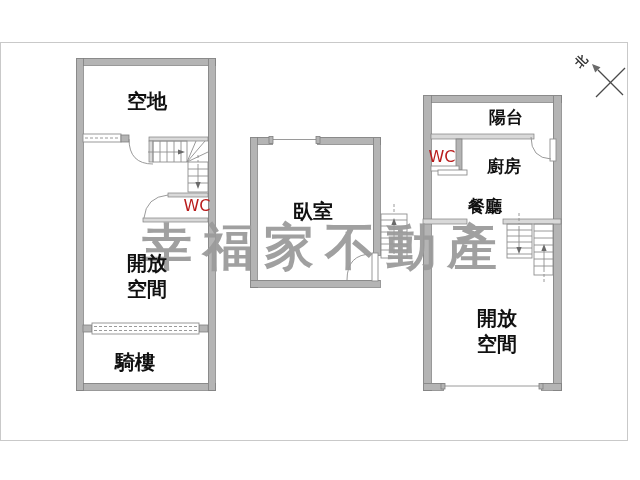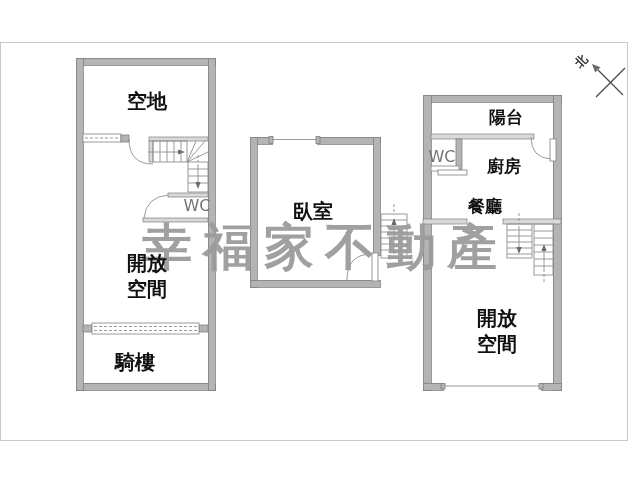--- a/index.html
+++ b/index.html
@@ -26,21 +26,21 @@
     position:absolute; z-index:2; left:142px; top:234px; transform:translateY(-50%);
     font-size:50px; font-weight:700; letter-spacing:11px; line-height:1;
     color:var(--watermark,#9b9b9b); white-space:nowrap; opacity:.95;margin-top:13px;
   }
   .room-label {
     position:absolute; z-index:3; transform:translate(-50%,-50%);
     font-size:20px; font-weight:700; color:var(--label_text,#111);
     white-space:nowrap; line-height:1;
   }
   .room-label.sm { font-size:17px; }
-  .room-label.wc { font-size:16px; font-weight:400; color:#737373; }
+  .room-label.wc { font-size:16px; font-weight:400; color:#b91c1c; }
   .floor-label {
     position:absolute; z-index:3; transform:translate(-50%,-50%);
     font-size:31px; font-weight:600; color:var(--label_text,#111);
     letter-spacing:1px; line-height:1;
   }
 </style>
 </head>
 <body>
 
 <div class="canvas">

